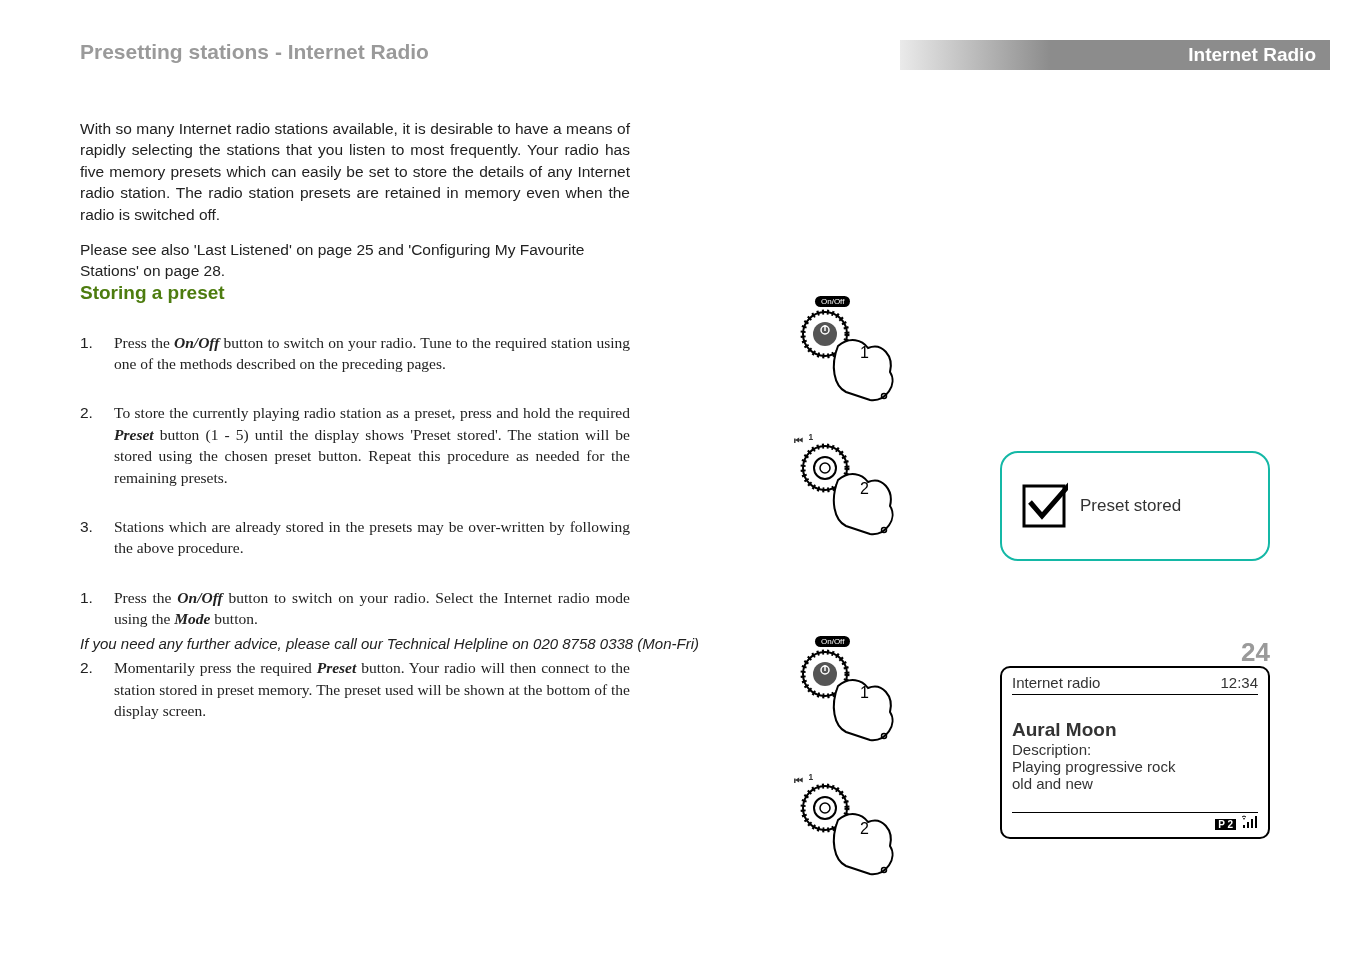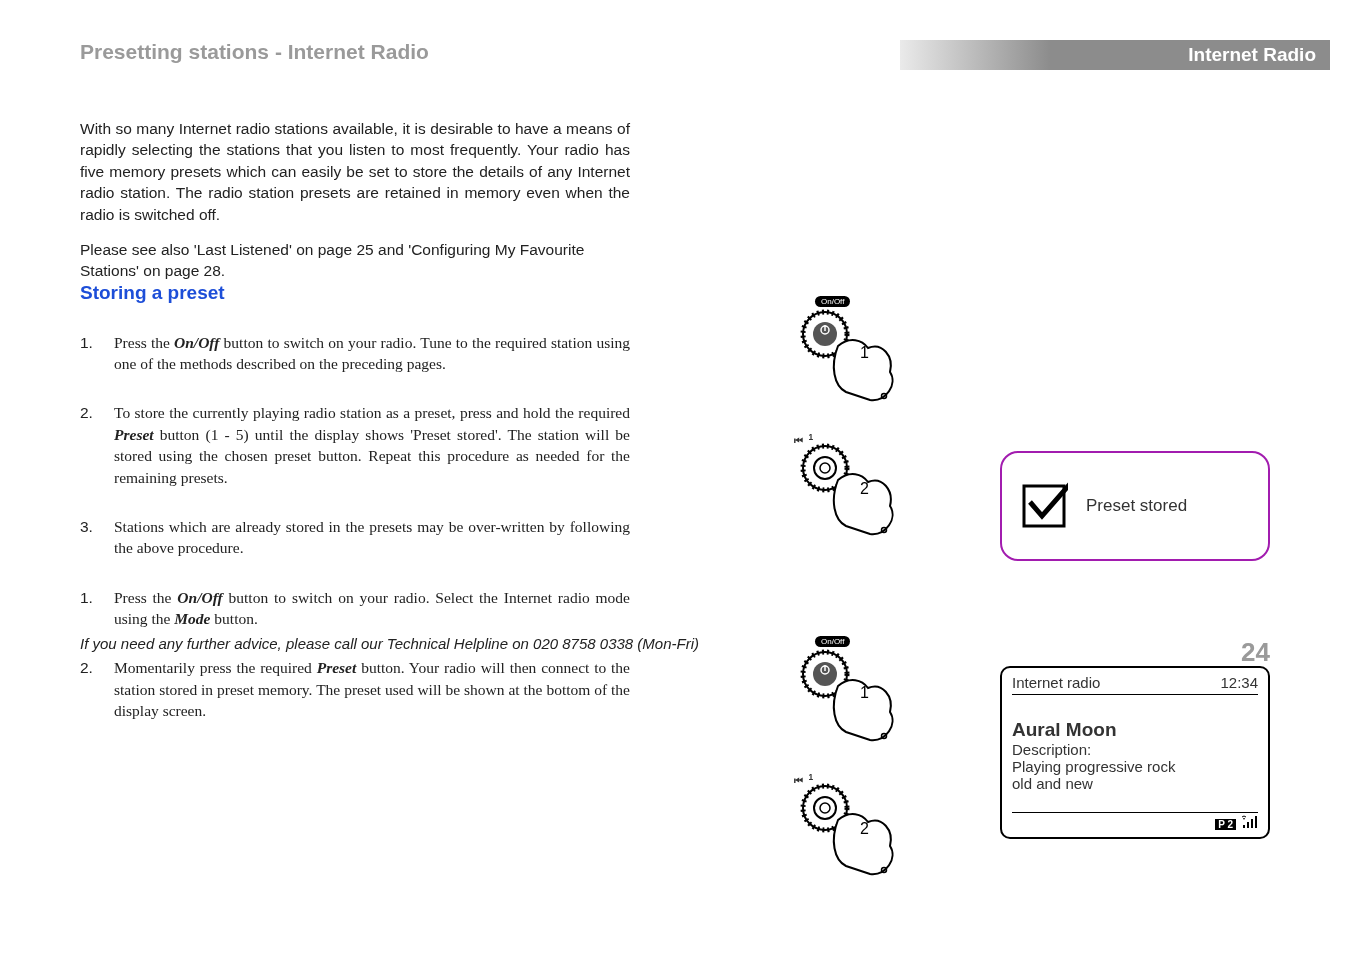--- a/index.html
+++ b/index.html
@@ -6,38 +6,38 @@
   html, body { width: 1350px; height: 954px; background: #fff; font-family: Arial, Helvetica, sans-serif; color: #333; }
   .page { position: relative; width: 1350px; height: 686px; padding: 40px 80px 30px 80px; }
   .header-row { display: flex; justify-content: space-between; align-items: flex-start; margin-bottom: 26px; }
   .h1 { font-size: 21px; font-weight: bold; color: #9a9a9a; }
   .ribbon { width: 430px; height: 30px; background: linear-gradient(to right, #eaeaea 0%, #8c8c8c 35%, #8c8c8c 100%); color: #fff; font-size: 19px; font-weight: bold; display: flex; align-items: center; justify-content: flex-end; padding-right: 14px; margin-right: -60px; }
   .columns { display: flex; gap: 90px; }
   .left { width: 570px; }
   .right { width: 570px; position: relative; }
   .intro { font-size: 15.5px; line-height: 1.38; color: #222; text-align: justify; margin-bottom: 14px; margin-top: 22px; }
   .intro2 { font-size: 15.5px; line-height: 1.38; color: #222; }
-  .h2 { font-size: 19px; font-weight: bold; color: #1d4ed8; margin-bottom: 28px; }
+  .h2 { font-size: 19px; font-weight: bold; color: #4d7c0f; margin-bottom: 28px; }
   ol { list-style: none; }
   li { display: flex; gap: 14px; font-size: 15.5px; line-height: 1.38; color: #222; text-align: justify; margin-bottom: 28px; }
   li .num { flex: 0 0 20px; }
   li .txt { flex: 1; font-family: Liberation Serif, serif; }
   .bi { font-weight: bold; font-style: italic; }
   .footer { position: absolute; left: 80px; bottom: 34px; font-style: italic; font-size: 15px; color: #222; }
   .pagenum { position: absolute; right: 80px; bottom: 18px; font-size: 26px; font-weight: bold; color: #9a9a9a; }
 
   
   .fig-press { position: absolute; width: 120px; }
   .fig-press svg { width: 120px; height: 110px; }
   .fig1 { top: 210px; left: 70px; }
   .fig2 { top: 340px; left: 70px; }
   .fig3 { top: 550px; left: 70px; }
   .fig4 { top: 680px; left: 70px; }
 
-  .notice-box { position: absolute; top: 355px; left: 280px; width: 270px; height: 110px; border: 2px solid #a21caf; border-radius: 18px; display: flex; align-items: center; gap: 18px; padding: 0 18px; }
+  .notice-box { position: absolute; top: 355px; left: 280px; width: 270px; height: 110px; border: 2px solid #14b8a6; border-radius: 18px; display: flex; align-items: center; gap: 12px; padding: 0 18px; }
   .notice-box svg { width: 48px; height: 48px; }
   .notice-box .txt { font-size: 17px; font-family: "Segoe UI", Arial, sans-serif; }
 
   .radio-screen { position: absolute; top: 570px; left: 280px; width: 270px; border: 2px solid #000; border-radius: 10px; padding: 6px 10px 4px 10px; font-family: "Segoe UI", Arial, sans-serif; }
   .rs-top { display: flex; justify-content: space-between; font-size: 15px; }
   .rs-hr { border: none; border-top: 1.5px solid #000; margin: 3px 0 4px 0; }
   .rs-station { font-size: 19px; font-weight: bold; margin-top: 24px; }
   .rs-line { font-size: 15px; }
   .rs-bottom { border-top: 1.5px solid #000; margin-top: 20px; padding-top: 2px; display: flex; justify-content: flex-end; gap: 6px; align-items: center; }
   .rs-badge { background: #000; color: #fff; font-size: 10px; padding: 0 3px; font-weight: bold; }

